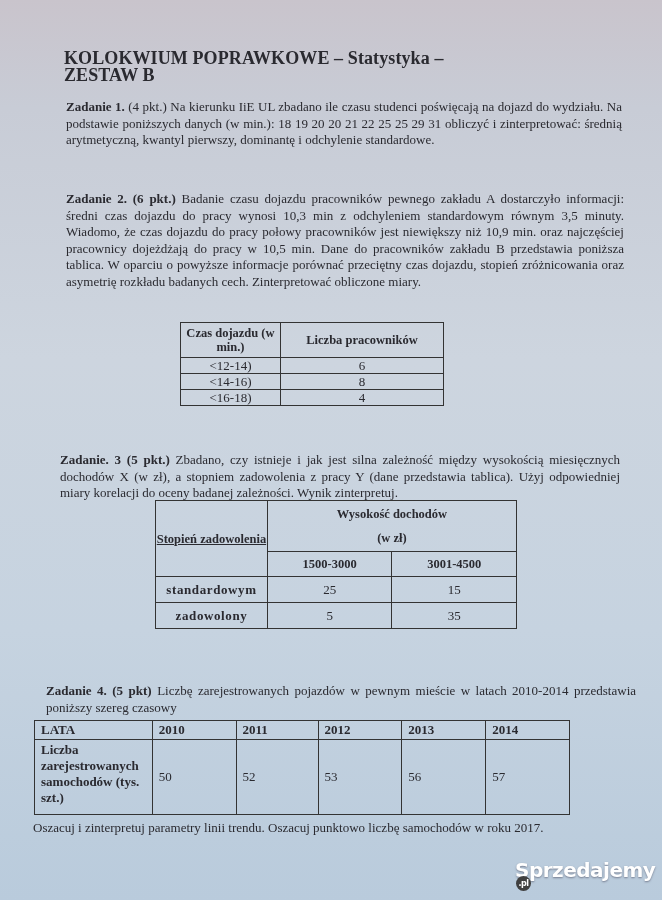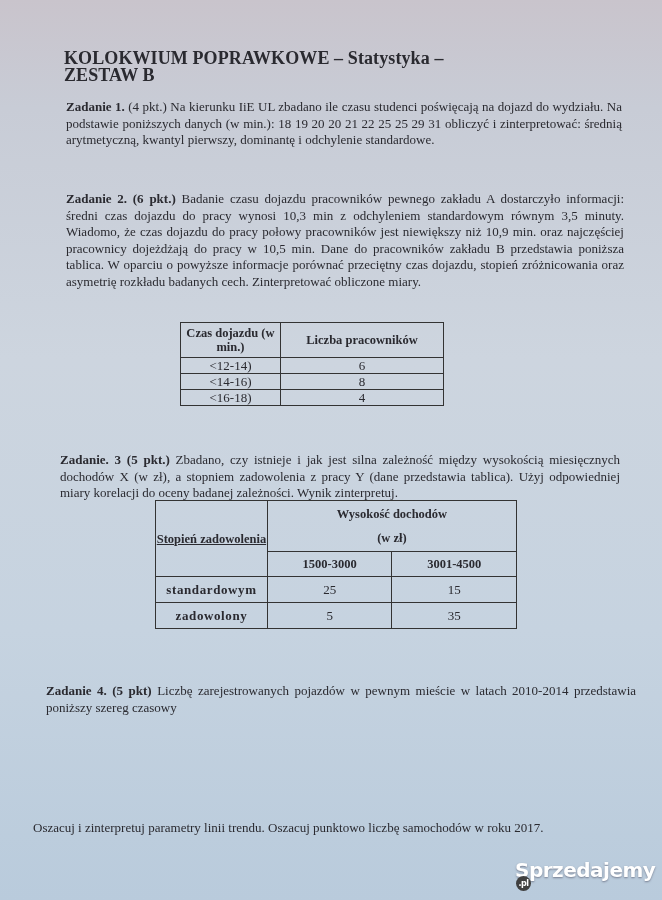--- a/index.html
+++ b/index.html
@@ -106,19 +106,39 @@
       <td>5</td>
       <td>35</td>
     </tr>
   </tbody>
     </table>
 
   <div class="abs para" style="left:46px; top:683px; width:590px;">
     <span class="task-label">Zadanie 4.</span><span class="pts"> (5 pkt)</span><span> Liczbę zarejestrowanych pojazdów w pewnym mieście w latach 2010-2014 przedstawia poniższy szereg czasowy</span>
   </div>
 
+  <table class="abs t3">
+    <tbody>
+        <tr>
+      <th style="width:22%;">LATA</th>
+      <th>2010</th>
+      <th>2011</th>
+      <th>2012</th>
+      <th>2013</th>
+      <th>2014</th>
+    </tr>
+    <tr>
+      <td class="rowh">Liczba zarejestrowanych samochodów (tys. szt.)</td>
+      <td>50</td>
+      <td>52</td>
+      <td>53</td>
+      <td>56</td>
+      <td>57</td>
+    </tr>
+  </tbody>
+    </table>
 
   <div class="abs para" style="left:33px; top:820px; width:604px;">Oszacuj i zinterpretuj parametry linii trendu. Oszacuj punktowo liczbę samochodów w roku 2017.</div>
 
   <div class="watermark">
     <span>Sprzedajemy</span><span class="pl">.pl</span>
   </div>
 </div>
 
 </body></html>

